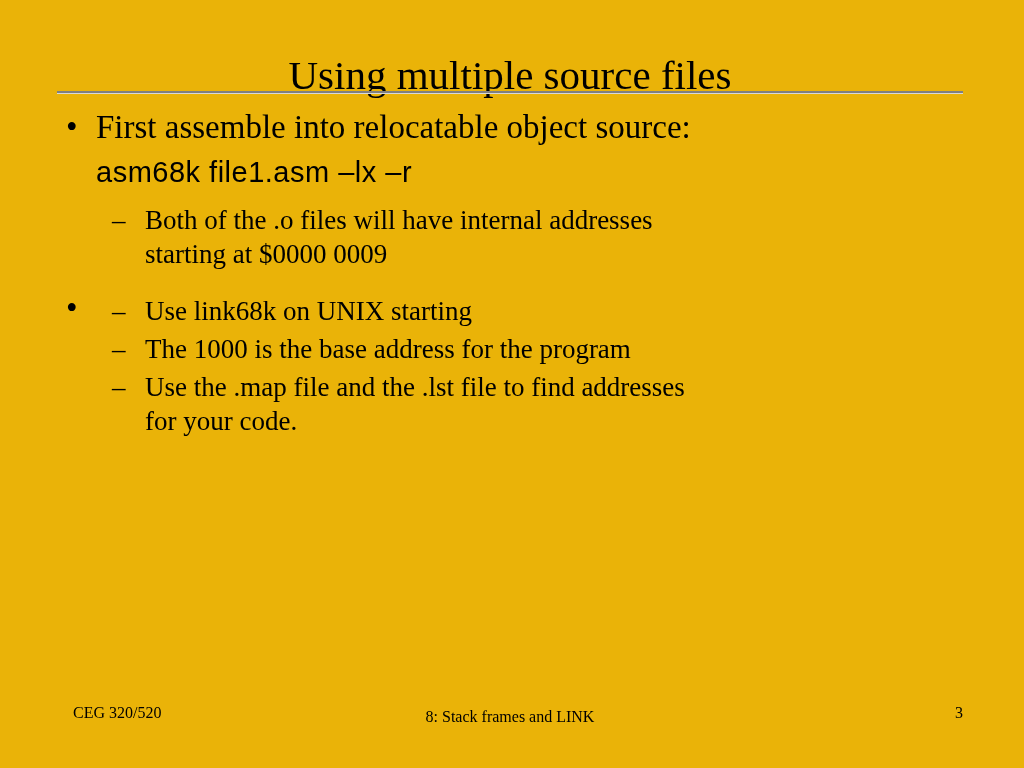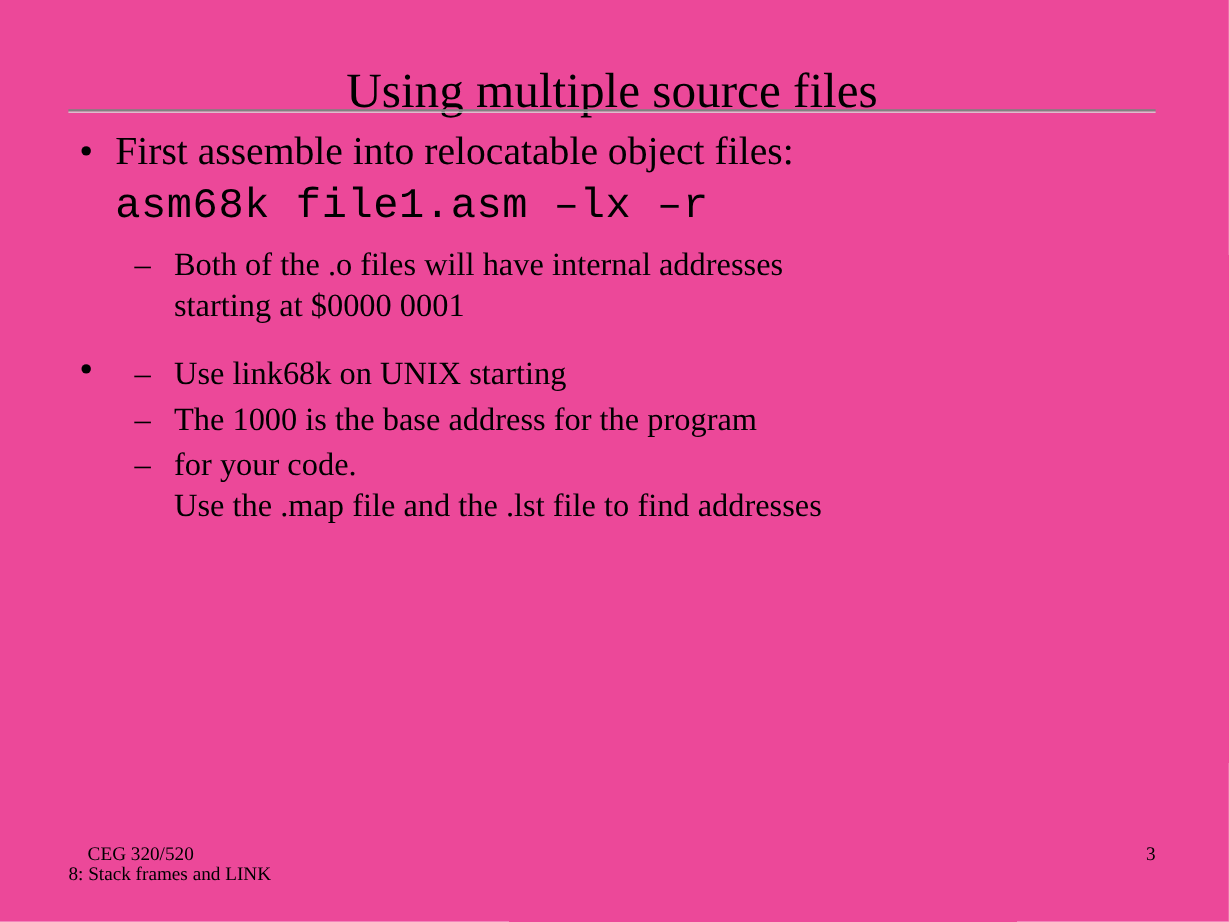--- a/index.html
+++ b/index.html
@@ -11,21 +11,21 @@
     width: 1024px;
     height: 768px;
     overflow: hidden;
     font-family: "Liberation Serif", "DejaVu Serif", serif;
     color: #000000;
   }
   #slide {
     position: relative;
     width: 1024px;
     height: 768px;
-    background: #ec4899;
+    background: #eab308;
   }
 
   
   #slide-title {
     position: absolute;
     left: 57px;
     top: 24px;
     width: 906px;
     text-align: center;
     font-size: 41px;
@@ -63,22 +63,22 @@
   .lvl1 > .bullet-dot {
     position: absolute;
     left: 9px;
     top: 0;
     font-size: 33px;
     line-height: 46px;
   }
 
   .code {
     padding-left: 39px;
-    font-family: Liberation Mono, monospace;
-    font-size: 35px;
+    font-family: Liberation Sans, sans-serif;
+    font-size: 29px;
     line-height: 44px;
     letter-spacing: 0.5px;
     white-space: pre;
     color: #000000;
   }
 
   .lvl2 {
     position: relative;
     padding-left: 88px;
     font-size: 27px;
@@ -110,22 +110,23 @@
   }
   #footer .f-left {
     position: absolute;
     left: 16px;
     top: 0;
     text-align: center;
   }
   #footer .f-center {
     position: absolute;
     left: 0;
-    top: 16px;
+    top: 4px;
     width: 906px;
+    text-align: center;
   }
   #footer .f-right {
     position: absolute;
     right: 0;
     top: 0;
     text-align: right;
   }
 </style>
 </head>
 <body>
@@ -133,32 +134,32 @@
 <div id="slide">
 
   <h1 id="slide-title">Using multiple source files</h1>
 
   <div id="title-rule"></div>
 
   <div id="body">
 
     <div class="lvl1">
       <span class="bullet-dot">•</span>
-      <span>First assemble into relocatable object files:</span>
+      <span>First assemble into relocatable object source:</span>
     </div>
 
     <div class="code">asm68k file1.asm –lx –r</div>
 
 
     <div class="gap-md"></div>
 
     <div class="lvl2">
       <span class="bullet-dash">–</span>
       <span class="wrap-line">Both of the .o files will have internal addresses</span>
-      <span class="wrap-line">starting at $0000 0001</span>
+      <span class="wrap-line">starting at $0000 0009</span>
     </div>
 
     <div class="gap-lg"></div>
 
     <div class="lvl1">
       <span class="bullet-dot">•</span>
     </div>
 
 
     <div class="gap-md"></div>
@@ -172,22 +173,22 @@
 
     <div class="lvl2">
       <span class="bullet-dash">–</span>
       <span class="wrap-line">The 1000 is the base address for the program</span>
     </div>
 
     <div class="gap-sm"></div>
 
     <div class="lvl2">
       <span class="bullet-dash">–</span>
+      <span class="wrap-line">Use the .map file and the .lst file to find addresses</span>
       <span class="wrap-line">for your code.</span>
-      <span class="wrap-line">Use the .map file and the .lst file to find addresses</span>
     </div>
 
   </div>
 
   <div id="footer">
     <span class="f-left">CEG 320/520</span>
     <span class="f-center">8: Stack frames and LINK</span>
     <span class="f-right">3</span>
   </div>
 

